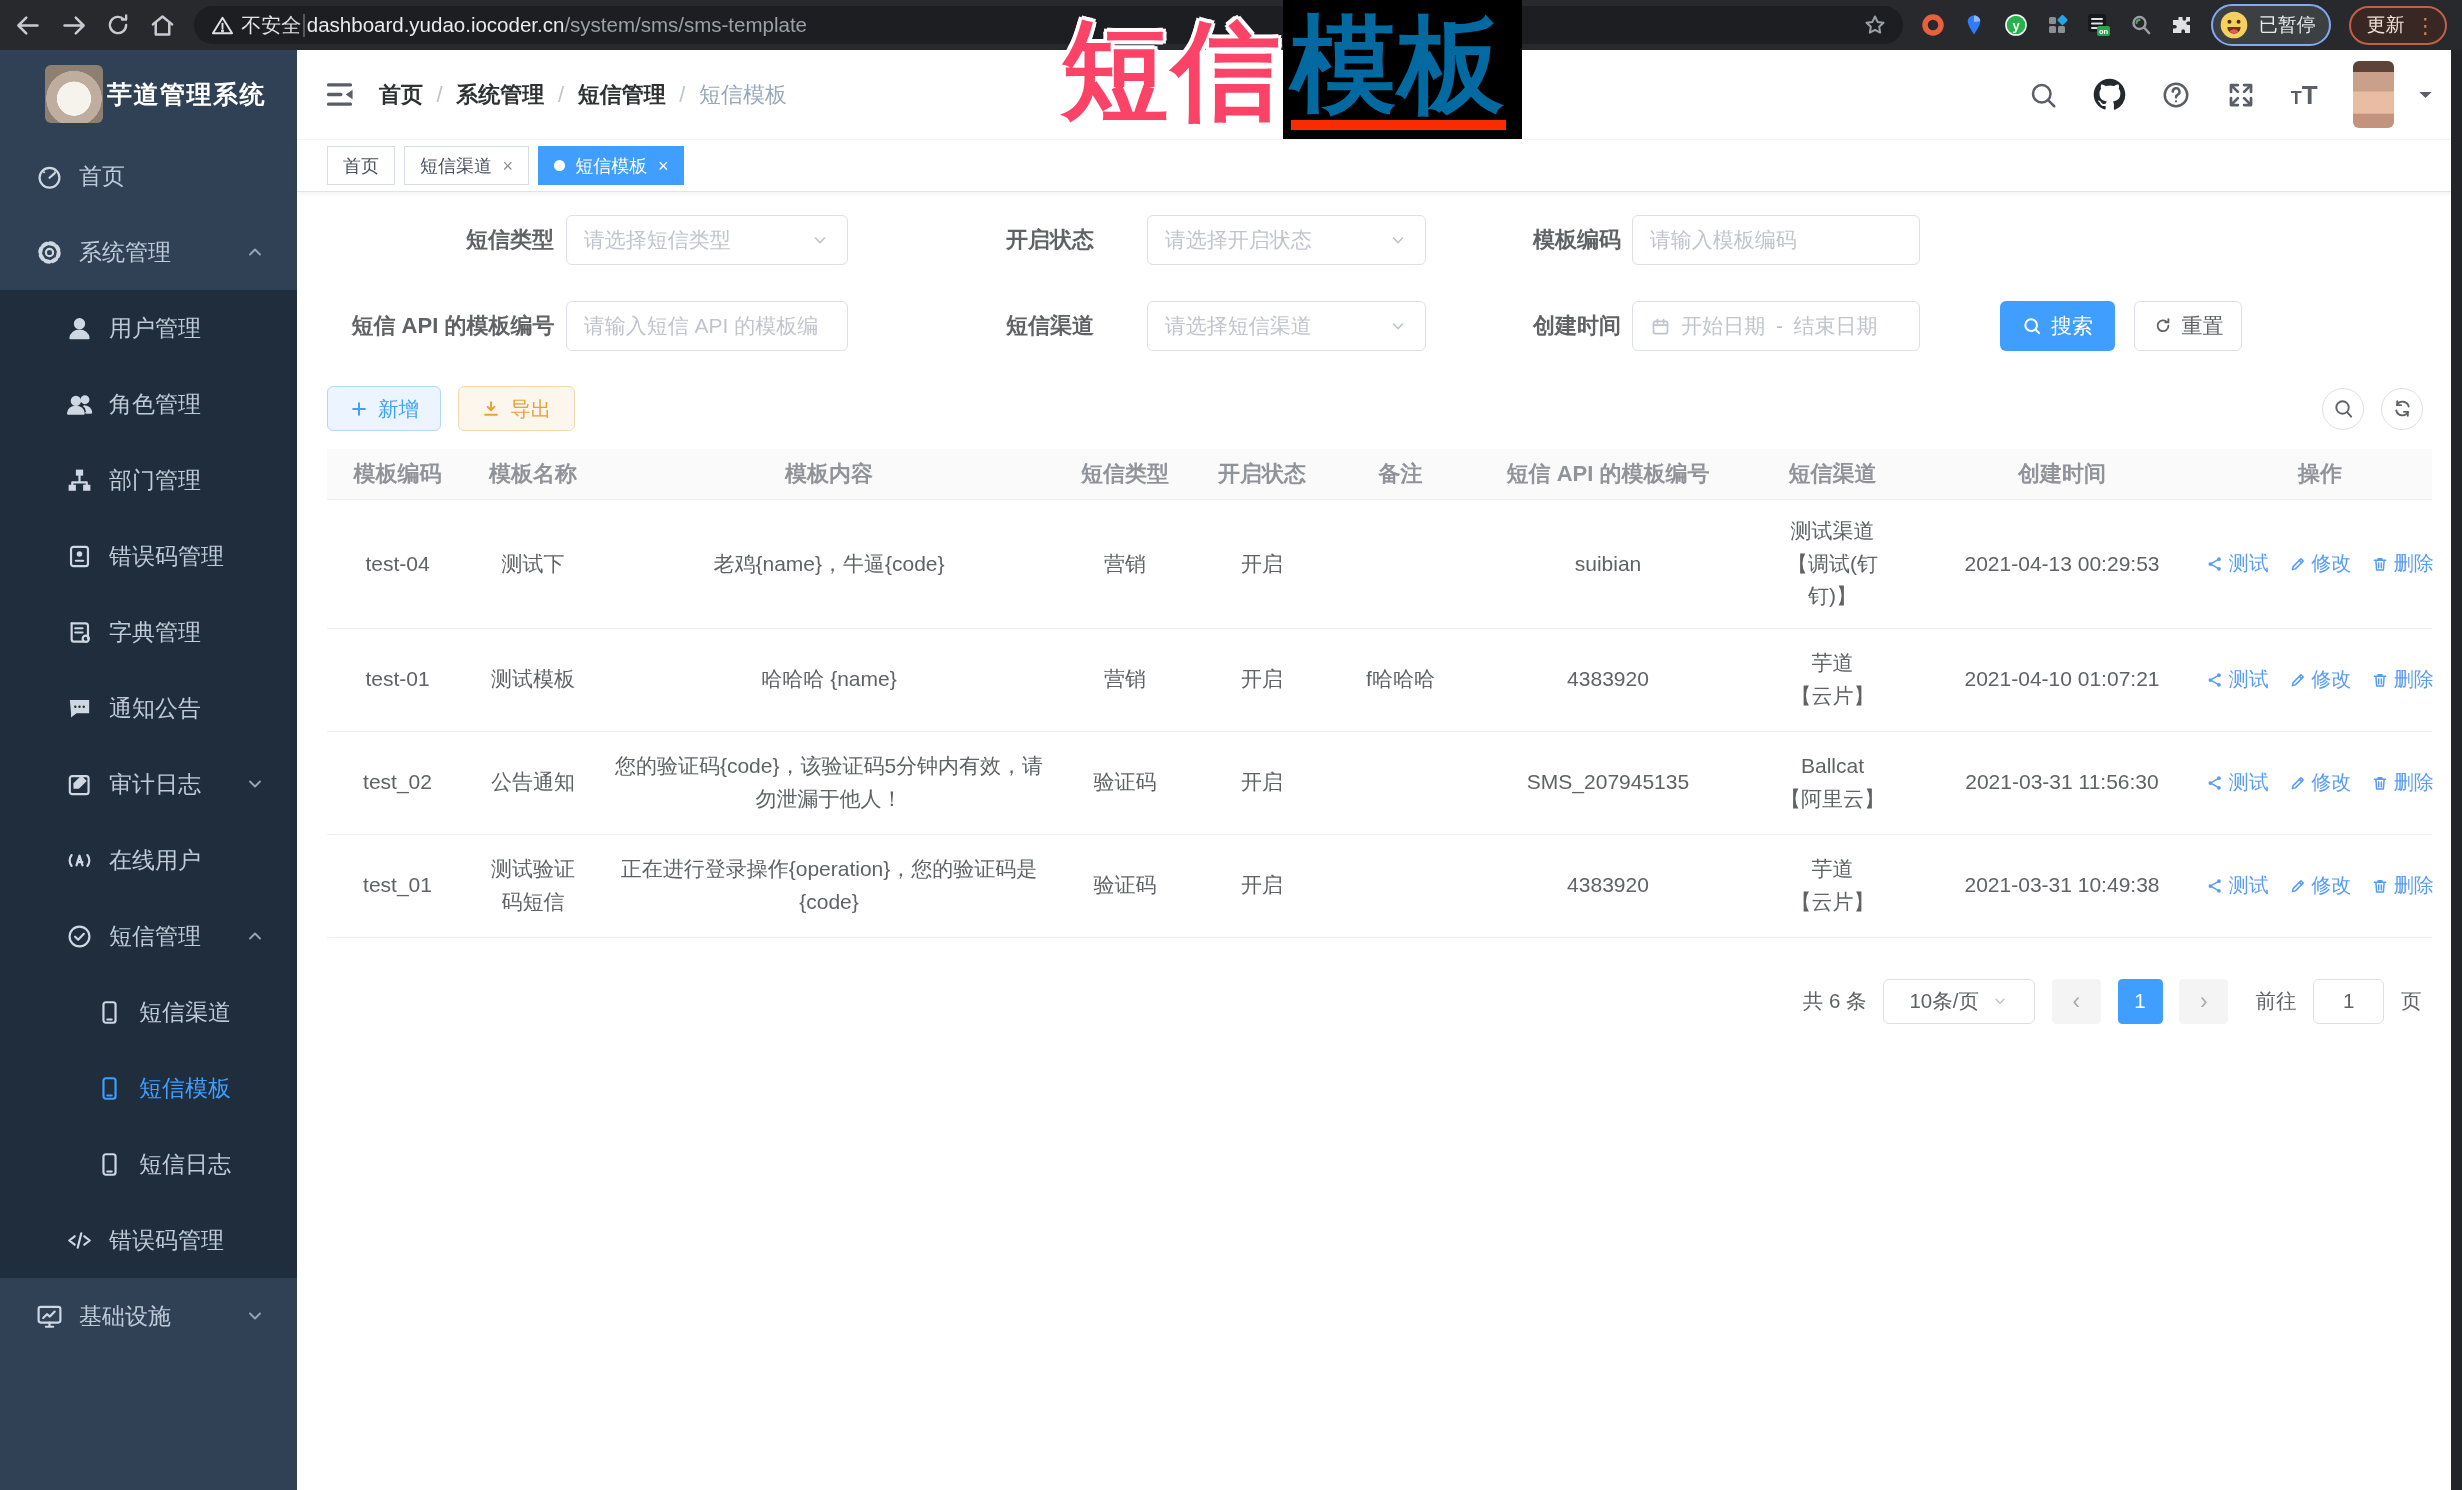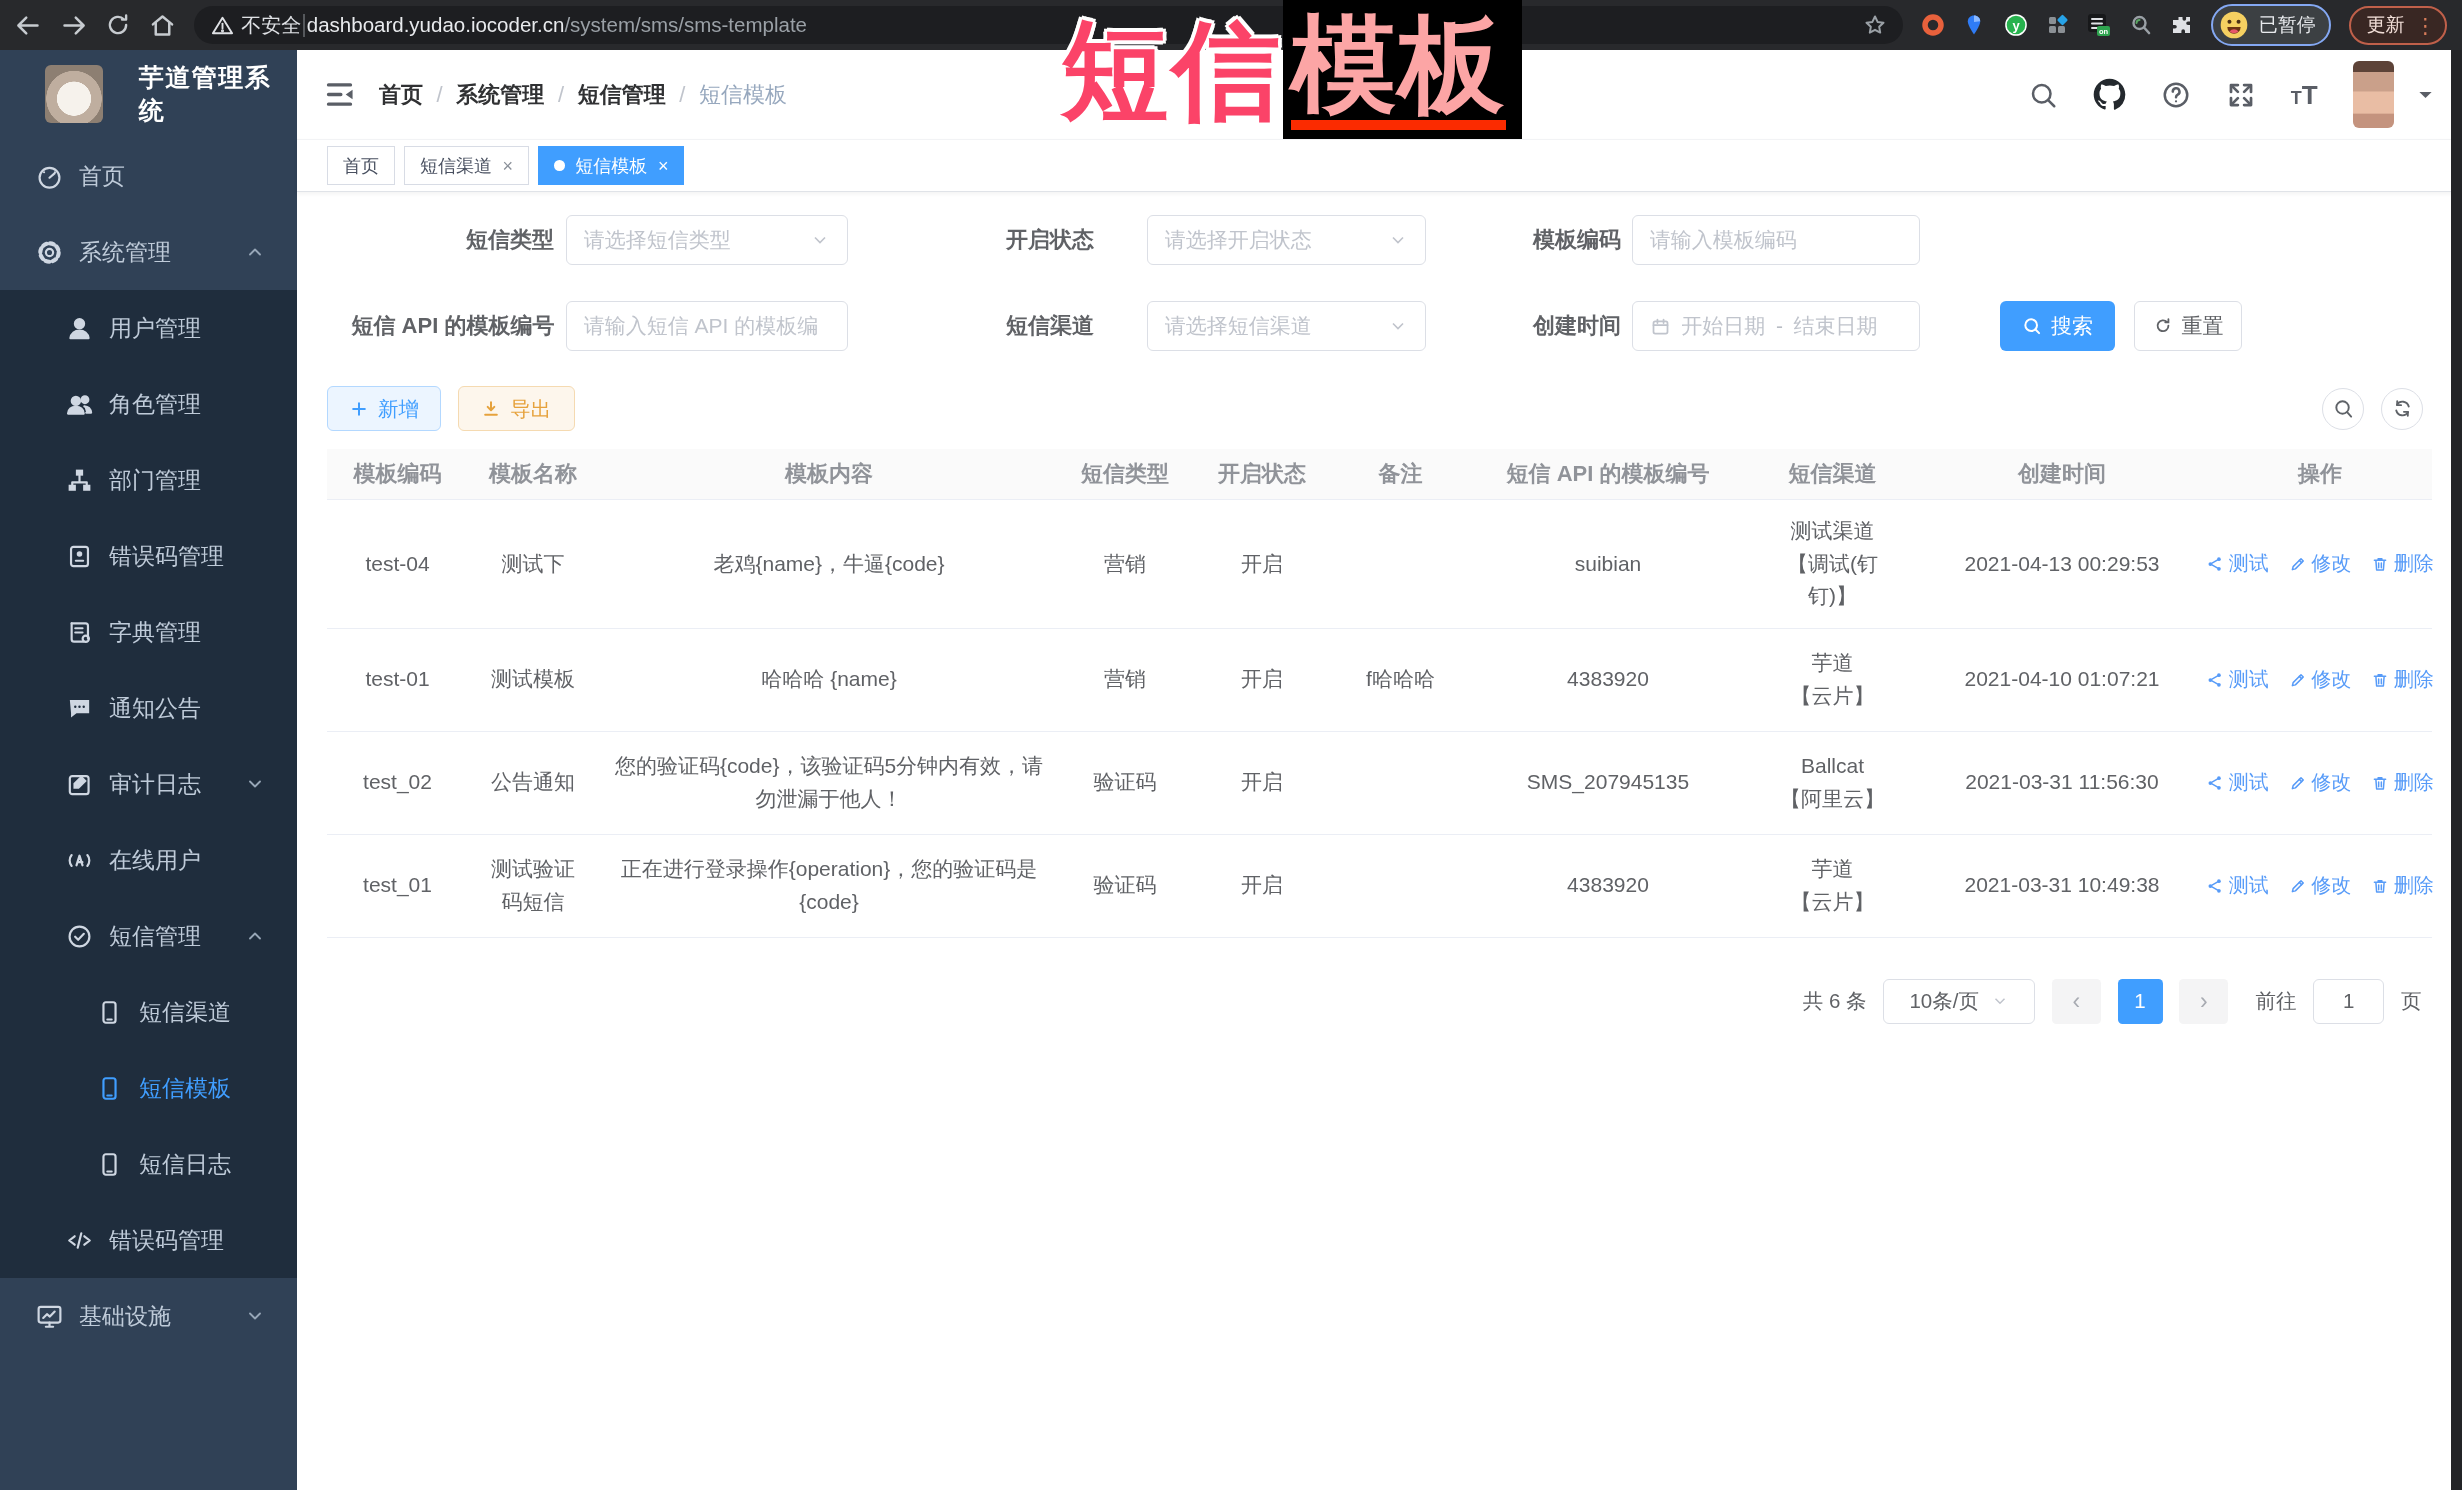--- a/index.html
+++ b/index.html
@@ -22,21 +22,21 @@
   .profile-pill{display:flex;align-items:center;gap:9px;background:#3c4043;border:2.3px solid #84a8f3;border-radius:757px;padding:3px 13.6px 3px 4.5px;color:#e8eaed;font-size:19px;white-space:nowrap}
   .update-pill{display:flex;align-items:center;gap:10.6px;background:#392723;border:2.3px solid #c0604a;border-radius:757px;padding:4.5px 9px 4.5px 15px;color:#f0ddd6;font-size:19px;white-space:nowrap}
   .update-dots{color:#d87c5a;font-size:21px;letter-spacing:0;line-height:1}
 
   
   .app{position:absolute;top:50px;left:0;right:0;bottom:0;display:flex}
   .scrollstrip{position:absolute;top:50px;right:0;width:10.6px;bottom:0;background:#232427;z-index:6}
 
   
   .sidebar{width:297px;background:#304156;color:#bfcbd9;flex:0 0 auto;display:flex;flex-direction:column;overflow:hidden}
-  .logo-row{height:88px;display:flex;align-items:center;padding-left:45px;gap:36px;flex:0 0 auto}
+  .logo-row{height:88px;display:flex;align-items:center;padding-left:45px;gap:4px;flex:0 0 auto}
   .logo-img{width:58px;height:58px;border-radius:6px;background:radial-gradient(circle at 50% 58%,#f6f2ec 0 38%,#bfae9f 39% 62%,#8d7f72 63% 100%)}
   .logo-title{color:#fff;font-size:25px;font-weight:700;letter-spacing:1.5px}
   .menu{flex:1}
   .menu-item{height:76px;display:flex;align-items:center;position:relative;font-size:23px;cursor:pointer}
   .menu-item .mi-icon{margin-right:15px;color:#cfd7e2;display:flex}
   .menu-item.depth0{padding-left:35px}
   .menu-item.depth1{padding-left:65px;background:#1f2d3d}
   .menu-item.depth2{padding-left:95px;background:#1f2d3d}
   .menu-item.active{color:#409eff}
   .menu-item.active .mi-icon{color:#409eff}
@@ -108,21 +108,21 @@
   .pg-select{width:152px;height:45px;border:1.5px solid #dcdfe6;border-radius:6px;display:flex;align-items:center;justify-content:center;gap:12px;color:#606266;cursor:pointer}
   .pg-btn{width:49px;height:45px;border-radius:4.5px;background:#f4f4f5;display:flex;align-items:center;justify-content:center;color:#a8abb2;font-size:23px;cursor:pointer}
   .pg-page{width:45px;height:45px;border-radius:4.5px;background:#409eff;color:#fff;display:flex;align-items:center;justify-content:center;font-size:20.5px;cursor:pointer}
   .pg-input{width:71px;height:45px;border:1.5px solid #dcdfe6;border-radius:6px;text-align:center;font-size:20.5px;color:#606266;font-family:inherit;outline:none}
 
   
   .overlay-title{position:absolute;top:0;left:1061px;display:flex;align-items:flex-start;z-index:40;pointer-events:none}
   .ov-pink{font-size:108px;font-weight:700;line-height:1;padding-top:16.7px;color:#fb4368;letter-spacing:3px;
     text-shadow:-3.8px 0 0 #fff,3.8px 0 0 #fff,0 -3.8px 0 #fff,0 3.8px 0 #fff,-3px -3px 0 #fff,3px 3px 0 #fff,-3px 3px 0 #fff,3px -3px 0 #fff}
   .ov-black{background:#000;width:239px;height:139px;padding:10.6px 6px 0 7.6px}
-  .ov-red{display:inline-block;font-size:106px;font-weight:700;line-height:1;color:#fca5a5;border-bottom:10.6px solid #fb2b00;padding-bottom:3px;letter-spacing:1.5px}
+  .ov-red{display:inline-block;font-size:106px;font-weight:700;line-height:1;color:#0369a1;border-bottom:10.6px solid #fb2b00;padding-bottom:3px;letter-spacing:1.5px}
 </style>
 </head>
 <body>
 
 <div class="screen">
 
   <div class="browser-bar">
     <span class="nav-ic">
         <svg viewBox="0 0 24 24" width="27" height="27" fill="none" stroke="currentColor" stroke-width="2.2" stroke-linecap="round" stroke-linejoin="round">
           <path d="M20 12H4M10 5l-7 7 7 7"></path>

